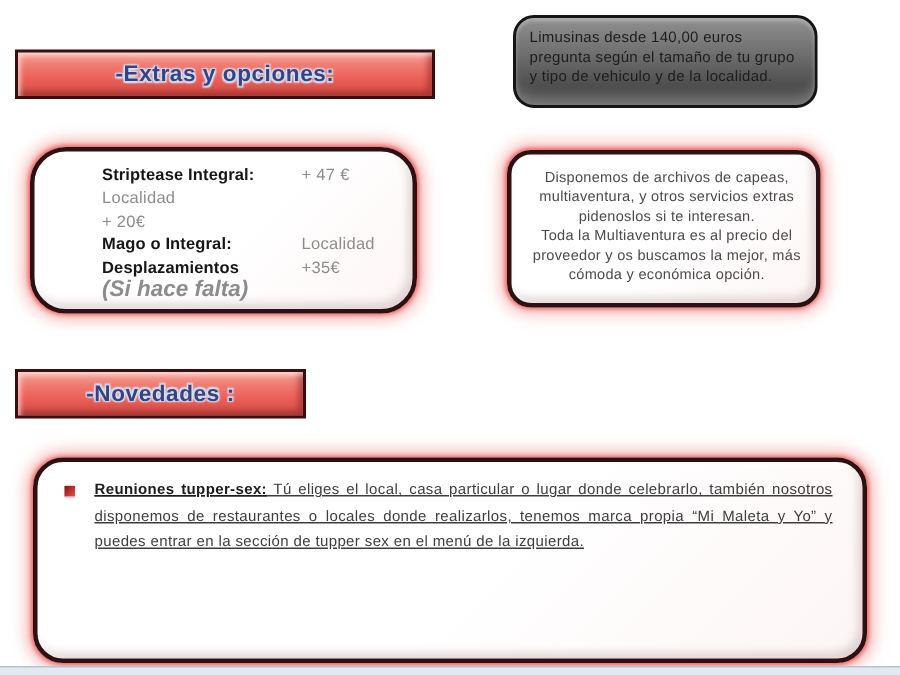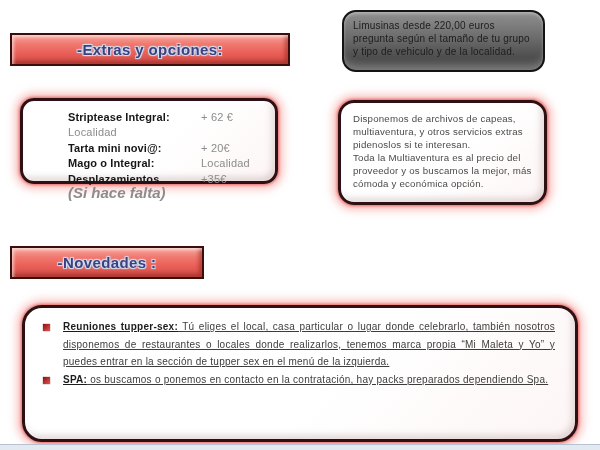--- a/index.html
+++ b/index.html
@@ -44,28 +44,28 @@
   
   .glow-box{
     position:absolute;box-sizing:border-box;
     background:linear-gradient(135deg,#ffffff 55%,#fdf5f5 100%);
     border:3px solid #2e0f12;
     box-shadow:0 0 3px 1px rgba(232,90,90,.9),
                0 0 9px 5px rgba(243,140,135,.55),
                inset 2px 2px 4px rgba(255,255,255,.9),
                inset -3px -4px 6px rgba(150,120,120,.28);
   }
-  .price-box{left:20px;top:98px;width:258px;height:86px;border-radius:14px;padding:9px 8px 3px 45px;}
+  .price-box{left:20px;top:98px;width:258px;height:111px;border-radius:24px;padding:9px 8px 3px 45px;}
   .price-row{display:grid;grid-template-columns:133px auto;line-height:15.4px;}
   .price-label{font-size:11px;font-weight:bold;color:#161616;letter-spacing:.1px;}
   .price-value{font-size:11px;color:#8c8c8c;letter-spacing:.2px;}
   .price-footnote{font-size:15px;font-style:italic;color:#8c8c8c;line-height:12px;font-weight:bold;}
 
   .services-box{left:338px;top:100px;width:209px;height:105px;border-radius:16px;padding:9px 8px 4px 12px;}
-  .services-box p{margin:0;font-size:9.7px;line-height:13px;color:#4a4a4a;letter-spacing:.2px;}
+  .services-box p{margin:0;font-size:9.7px;line-height:13px;color:#4a4a4a;letter-spacing:.2px;text-align:center;}
 
   .big-box{left:22px;top:305px;width:556px;height:137px;border-radius:20px;padding:10px 20px 4px 16px;}
   .nov-item{display:flex;align-items:flex-start;}
   .bullet{
     flex:0 0 7px;width:7px;height:7px;margin:6px 13px 0 2px;
     background:linear-gradient(135deg,#7e1414 0%,#c03434 55%,#e05555 100%);
     box-shadow:0 0 1px rgba(90,10,10,.8);
   }
   .nov-text{
     margin:0;flex:1;font-size:10px;line-height:17.6px;color:#3d3d3d;
@@ -83,33 +83,32 @@
 </head>
 <body>
 
 <div class="canvas">
 
   <div class="banner banner-extras">
     <span class="banner-text">-Extras y opciones:</span>
   </div>
 
   <div class="dark-box">
-    <p>Limusinas desde  220,00 euros pregunta según el tamaño de tu grupo y tipo de vehiculo y de la localidad.</p>
+    <p>Limusinas desde  140,00 euros pregunta según el tamaño de tu grupo y tipo de vehiculo y de la localidad.</p>
   </div>
 
   <div class="glow-box price-box">
     <div class="price-row">
       <span class="price-label">Striptease Integral:</span>
-      <span class="price-value">+ 62 €</span>
+      <span class="price-value">+ 47 €</span>
     </div>
     <div class="price-row">
       <span class="price-value">Localidad</span>
     </div>
     <div class="price-row">
-      <span class="price-label">Tarta mini novi@:</span>
       <span class="price-value">+ 20€</span>
     </div>
     <div class="price-row">
       <span class="price-label">Mago o Integral:</span>
       <span class="price-value">Localidad</span>
     </div>
     <div class="price-row">
       <span class="price-label">Desplazamientos</span>
       <span class="price-value">+35€</span>
     </div>
@@ -125,23 +124,19 @@
     <span class="banner-text">-Novedades :</span>
   </div>
 
   <div class="glow-box big-box">
 
     <div class="nov-item">
       <span class="bullet"></span>
       <p class="nov-text"><span class="nov-lead u">Reuniones tupper-sex:</span><span> Tú eliges el local, casa particular o lugar donde celebrarlo, también nosotros disponemos de restaurantes o locales donde realizarlos,  tenemos marca propia “Mi Maleta y Yo” y puedes entrar en la sección de tupper sex en el menú de la izquierda.</span></p>
     </div>
 
-    <div class="nov-item">
-      <span class="bullet"></span>
-      <p class="nov-text"><span class="nov-lead u">SPA:</span><span> os buscamos o ponemos en contacto  en la contratación, hay packs preparados dependiendo Spa.</span></p>
-    </div>
 
 
   </div>
 
   <div class="bottom-strip"></div>
 
 </div>
 
 </body></html>

